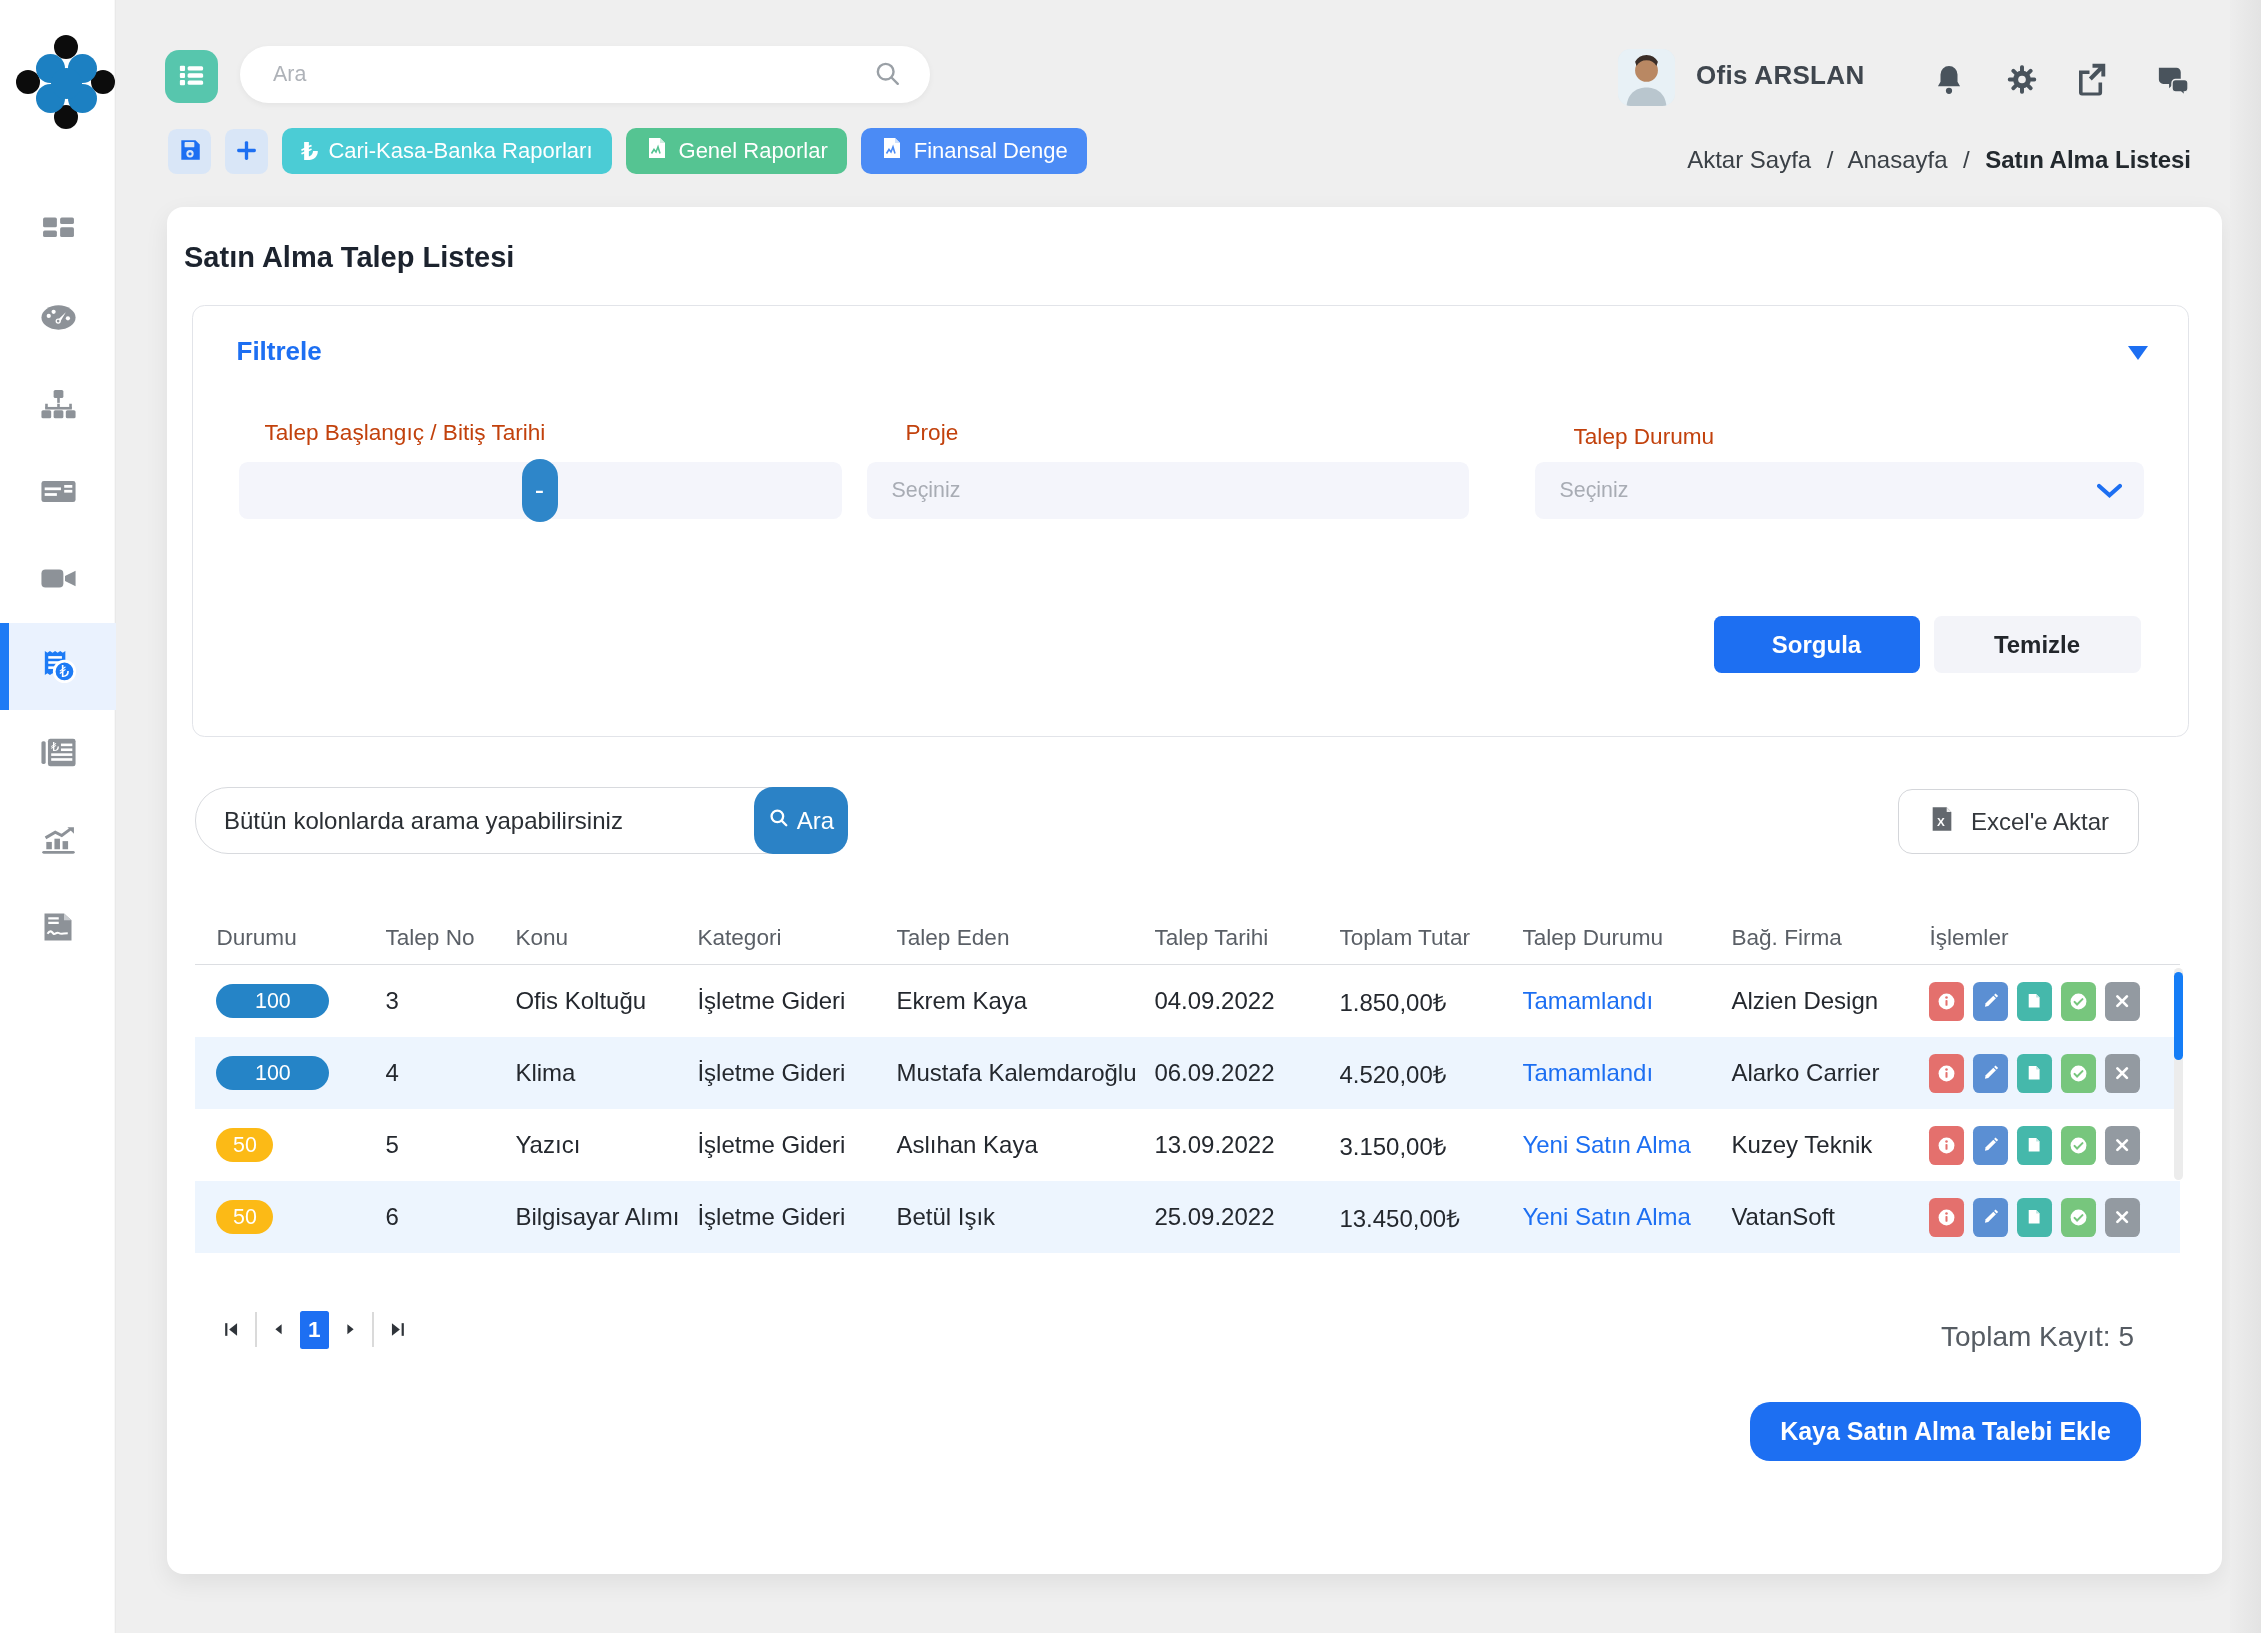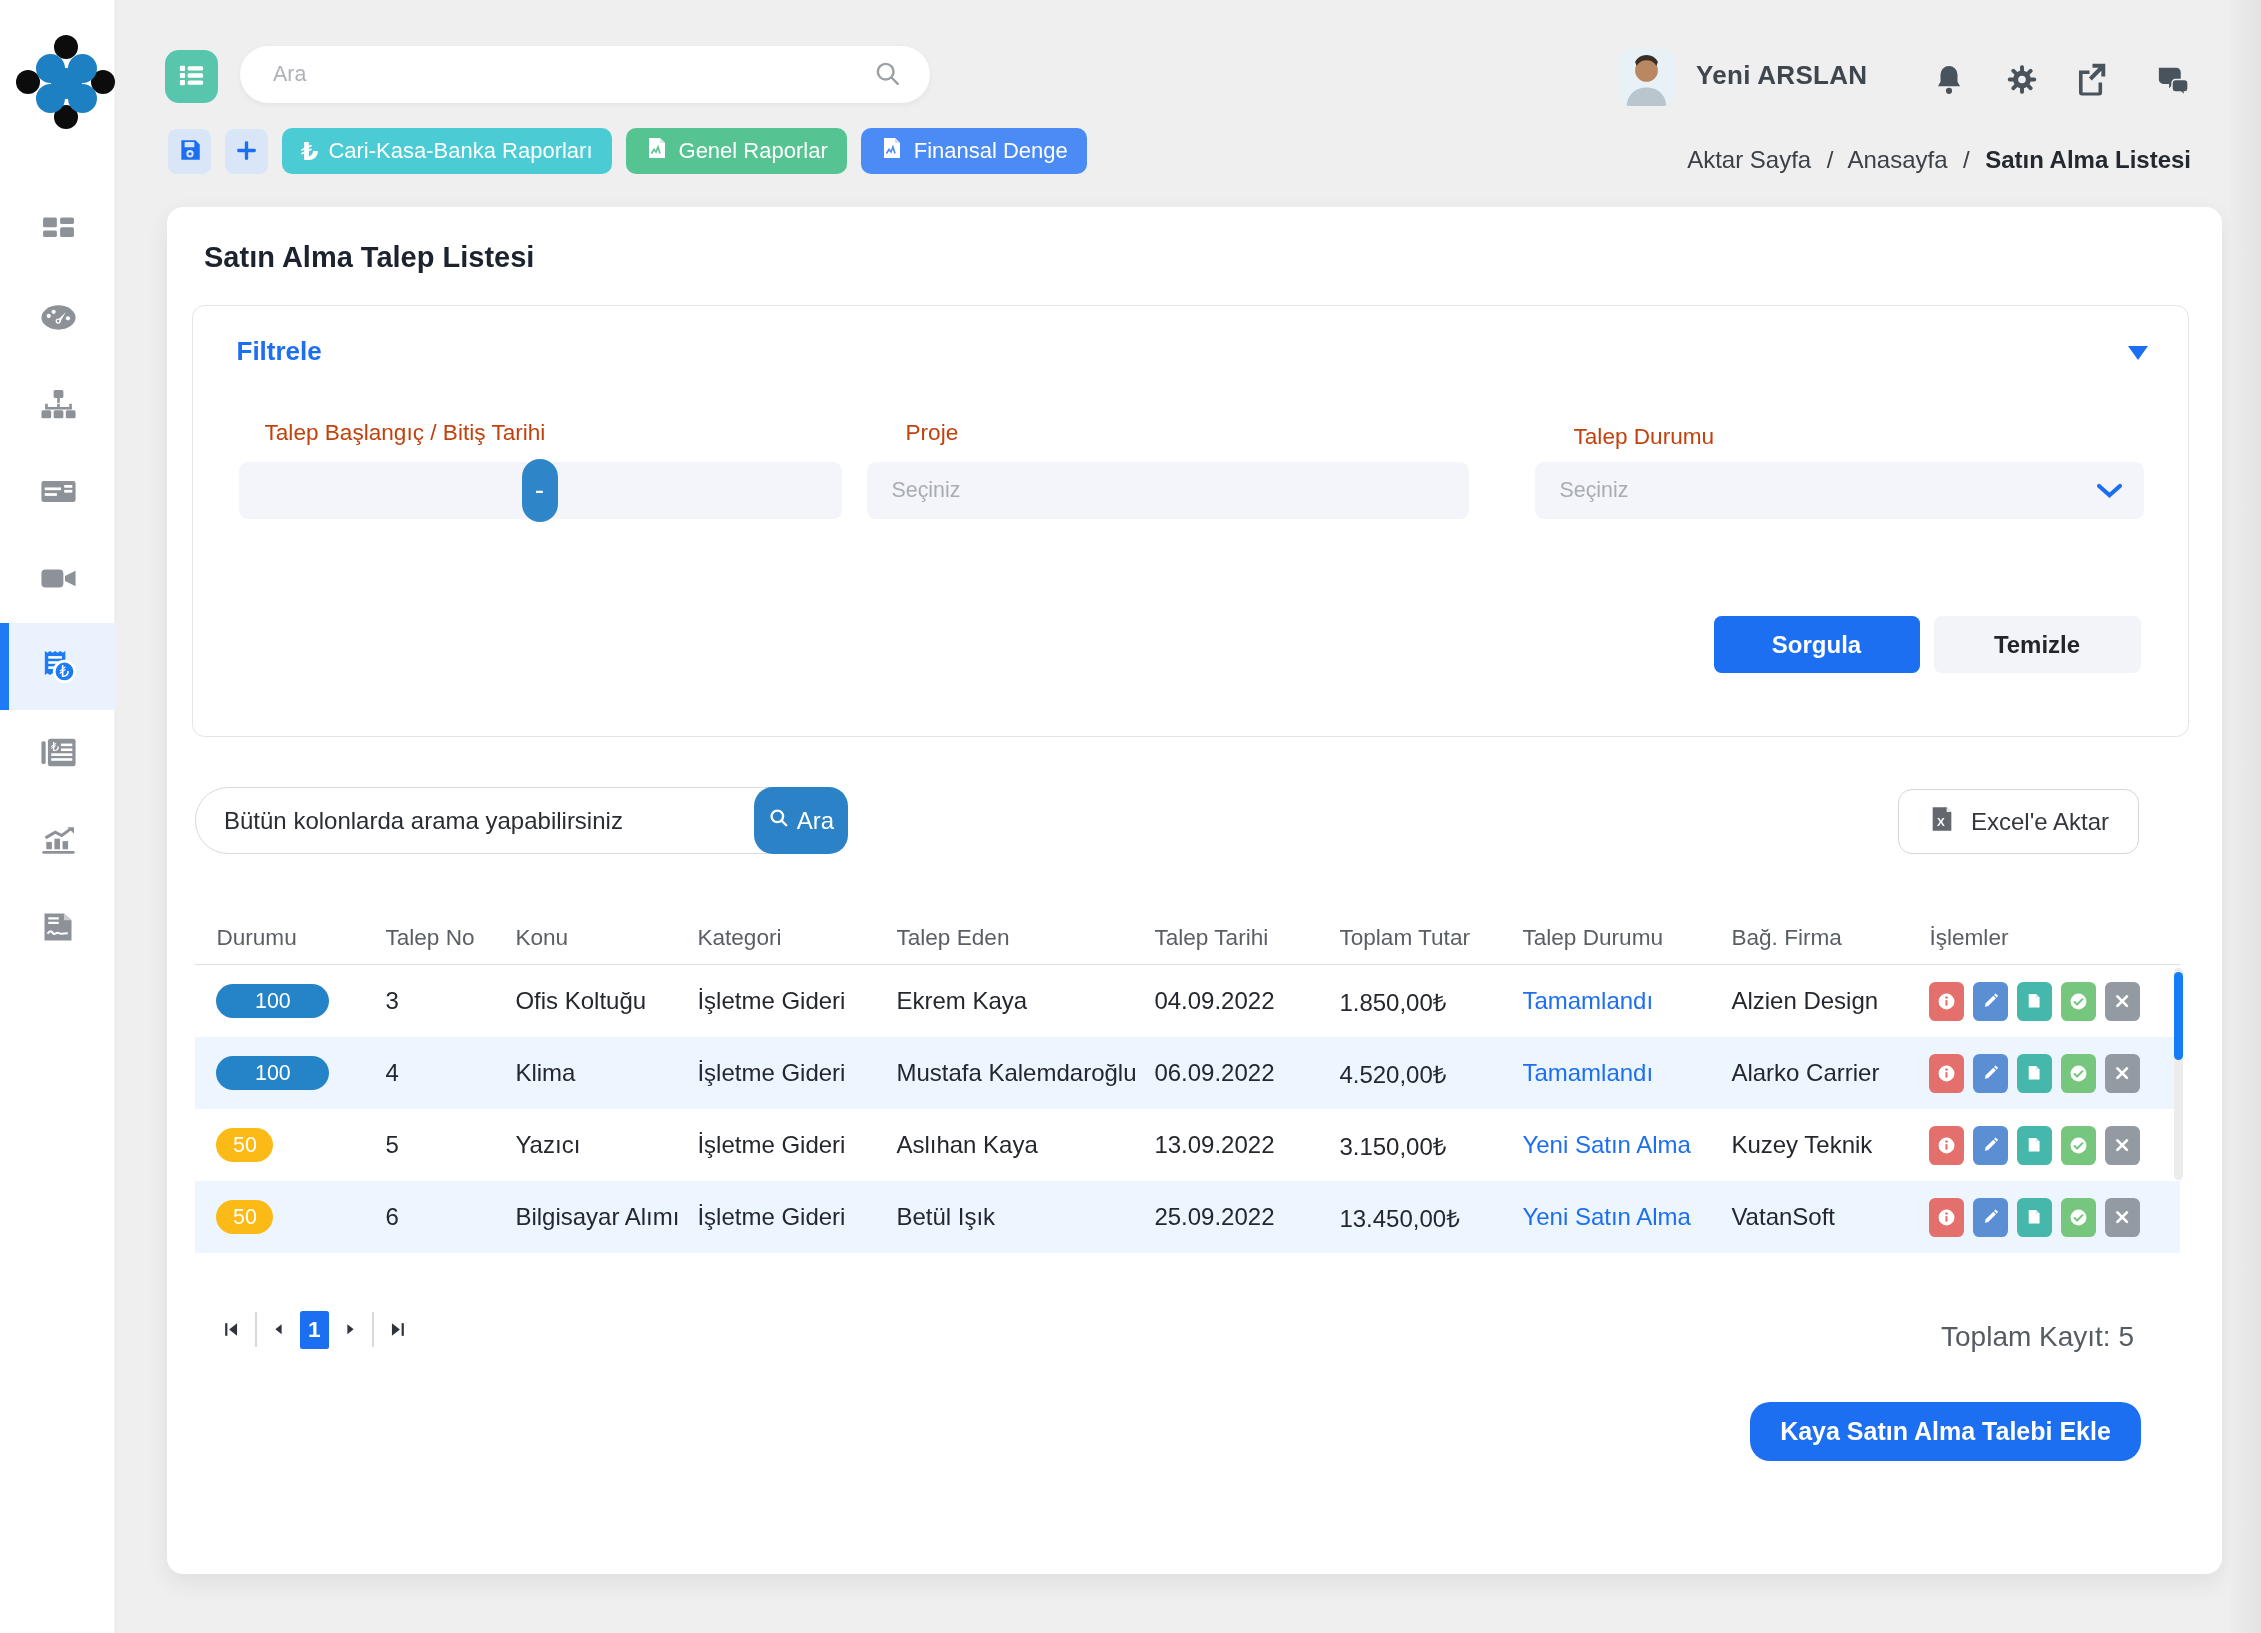--- a/index.html
+++ b/index.html
@@ -36,21 +36,21 @@
   .qb-tab.blue { background:#4b8bf5; }
   .lira-glyph { font-size:25px; font-weight:bold; font-family:"DejaVu Sans",sans-serif; }
 
   .breadcrumb { position:absolute; top:146px; right:70px; font-size:24px; color:#3b4147; }
   .breadcrumb .sep { margin:0 8.8px; }
   .breadcrumb .cur { font-weight:bold; color:#23292e; }
   .breadcrumb .link { cursor:pointer; }
 
   
   .card { position:absolute; left:167px; top:207px; width:2055px; height:1367px; background:#fff; border-radius:16.3px; box-shadow:0 8.8px 25px rgba(0,0,0,.07); }
-  .page-title { position:absolute; left:37px; top:34px; font-size:29px; font-weight:bold; color:#1c232e; }
+  .page-title { position:absolute; left:17px; top:34px; font-size:29px; font-weight:bold; color:#1c232e; }
 
   
   .filter { position:absolute; left:24.5px; top:98px; width:1997px; height:432px; border:1.3px solid #e2e4e9; border-radius:12.6px; }
   .f-title { position:absolute; left:44px; top:30px; font-size:26px; font-weight:bold; color:#1d6ff2; }
   .f-caret { position:absolute; right:40px; top:40px; width:0; height:0; border-left:10px solid transparent; border-right:10px solid transparent; border-top:14px solid #1d6ff2; cursor:pointer; }
   .f-label { position:absolute; top:114px; font-size:22.6px; color:#c2410c; }
   .f-input { position:absolute; top:156px; height:57px; background:#f4f5fb; border-radius:8.8px; display:flex; align-items:center; cursor:pointer; }
   .f-input .ph { font-size:21.4px; color:#a8acb4; padding-left:25px; }
   .date-pill { position:absolute; left:283px; top:-3.1px; width:36px; height:63px; background:#2e86c9; border-radius:19px; color:#fff; font-size:28px; display:flex; align-items:center; justify-content:center; }
   .chev { position:absolute; right:21.4px; top:21.4px; }
@@ -218,21 +218,21 @@
 </div>
 
 <div class="avatar">
   <svg width="57" height="57" viewBox="0 0 40 40">
       <rect width="40" height="40" fill="#e8f1f6"></rect>
       <circle cx="20" cy="15" r="8" fill="#b98863"></circle>
       <path d="M13 12 a8 8 0 0 1 14 0 l1-3 a9 9 0 0 0-16 0 Z" fill="#3a2e28"></path>
       <path d="M6 40 c1-10 8-13 14-13 s13 3 14 13 Z" fill="#b9c6ce"></path>
     </svg>
 </div>
-<div class="user-name">Yeni ARSLAN</div>
+<div class="user-name">Ofis ARSLAN</div>
 
 <span class="hdr-ic" style="left:1932px"><svg width="34" height="35" viewBox="0 0 24 24" fill="#49535c">
       <path d="M12 2.5a6 6 0 0 0-6 6v5l-1.8 3.2h15.6L18 13.5v-5a6 6 0 0 0-6-6z"></path>
       <circle cx="12" cy="20" r="2.2"></circle>
     </svg></span>
 <span class="hdr-ic" style="left:2005px"><svg width="34" height="35" viewBox="0 0 24 24" fill="#49535c">
       <g>
         <rect x="10.6" y="2" width="2.8" height="20" rx="1.2"></rect>
         <rect x="10.6" y="2" width="2.8" height="20" rx="1.2" transform="rotate(45 12 12)"></rect>
         <rect x="10.6" y="2" width="2.8" height="20" rx="1.2" transform="rotate(90 12 12)"></rect>

